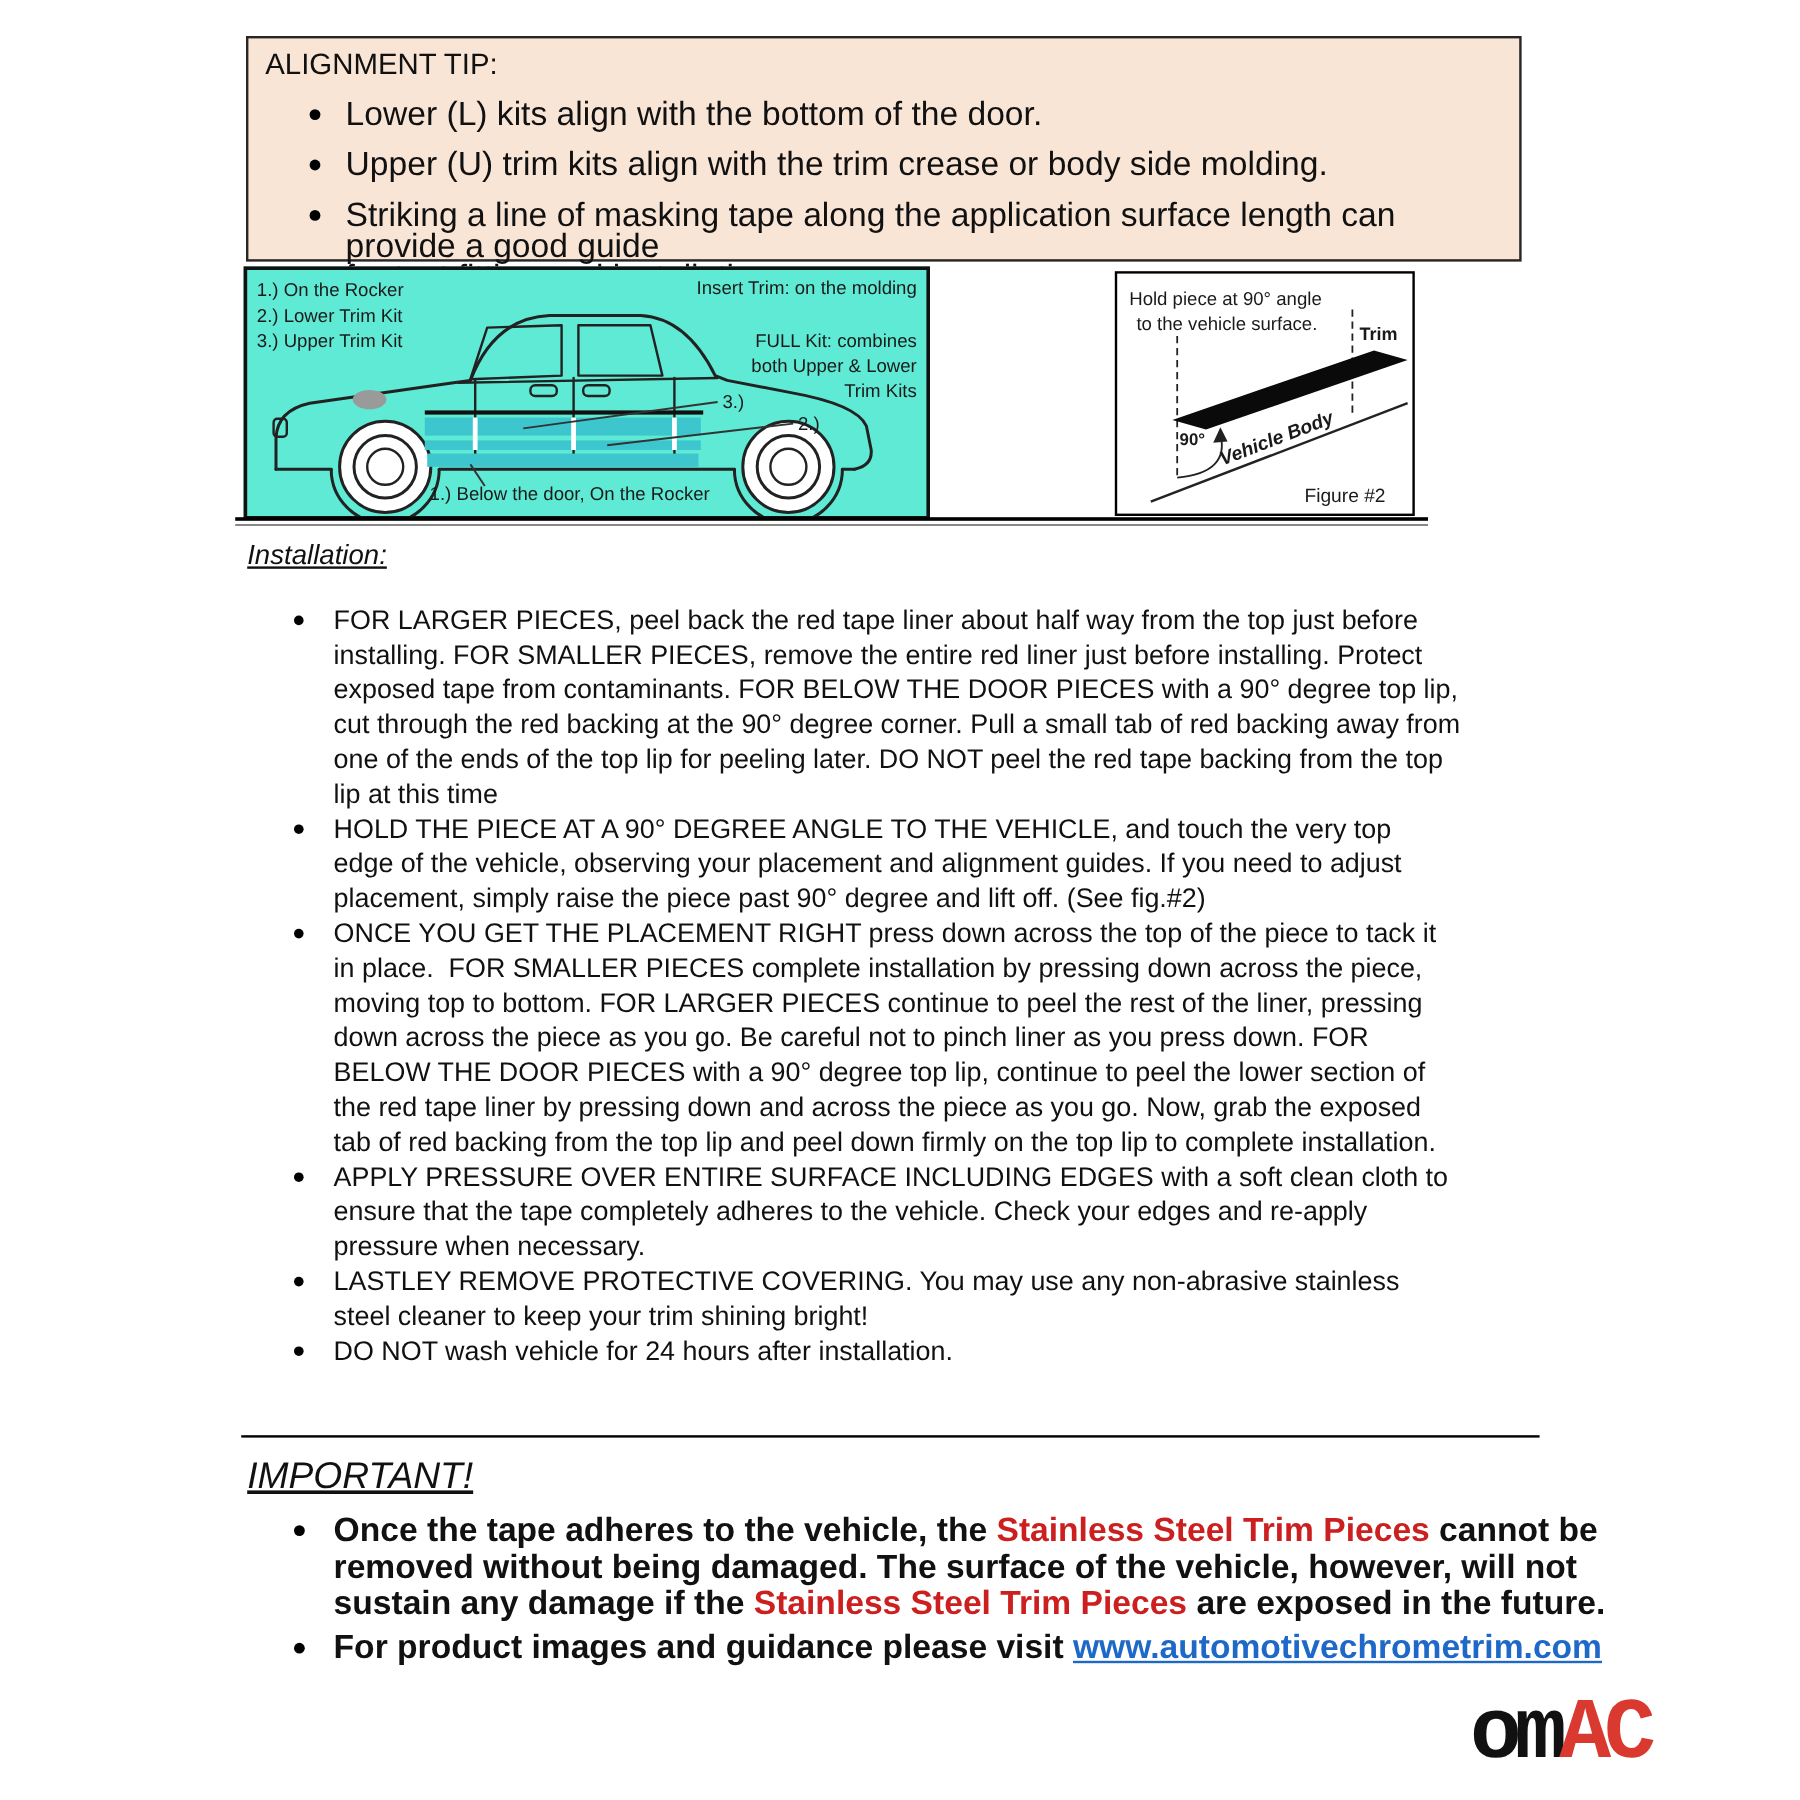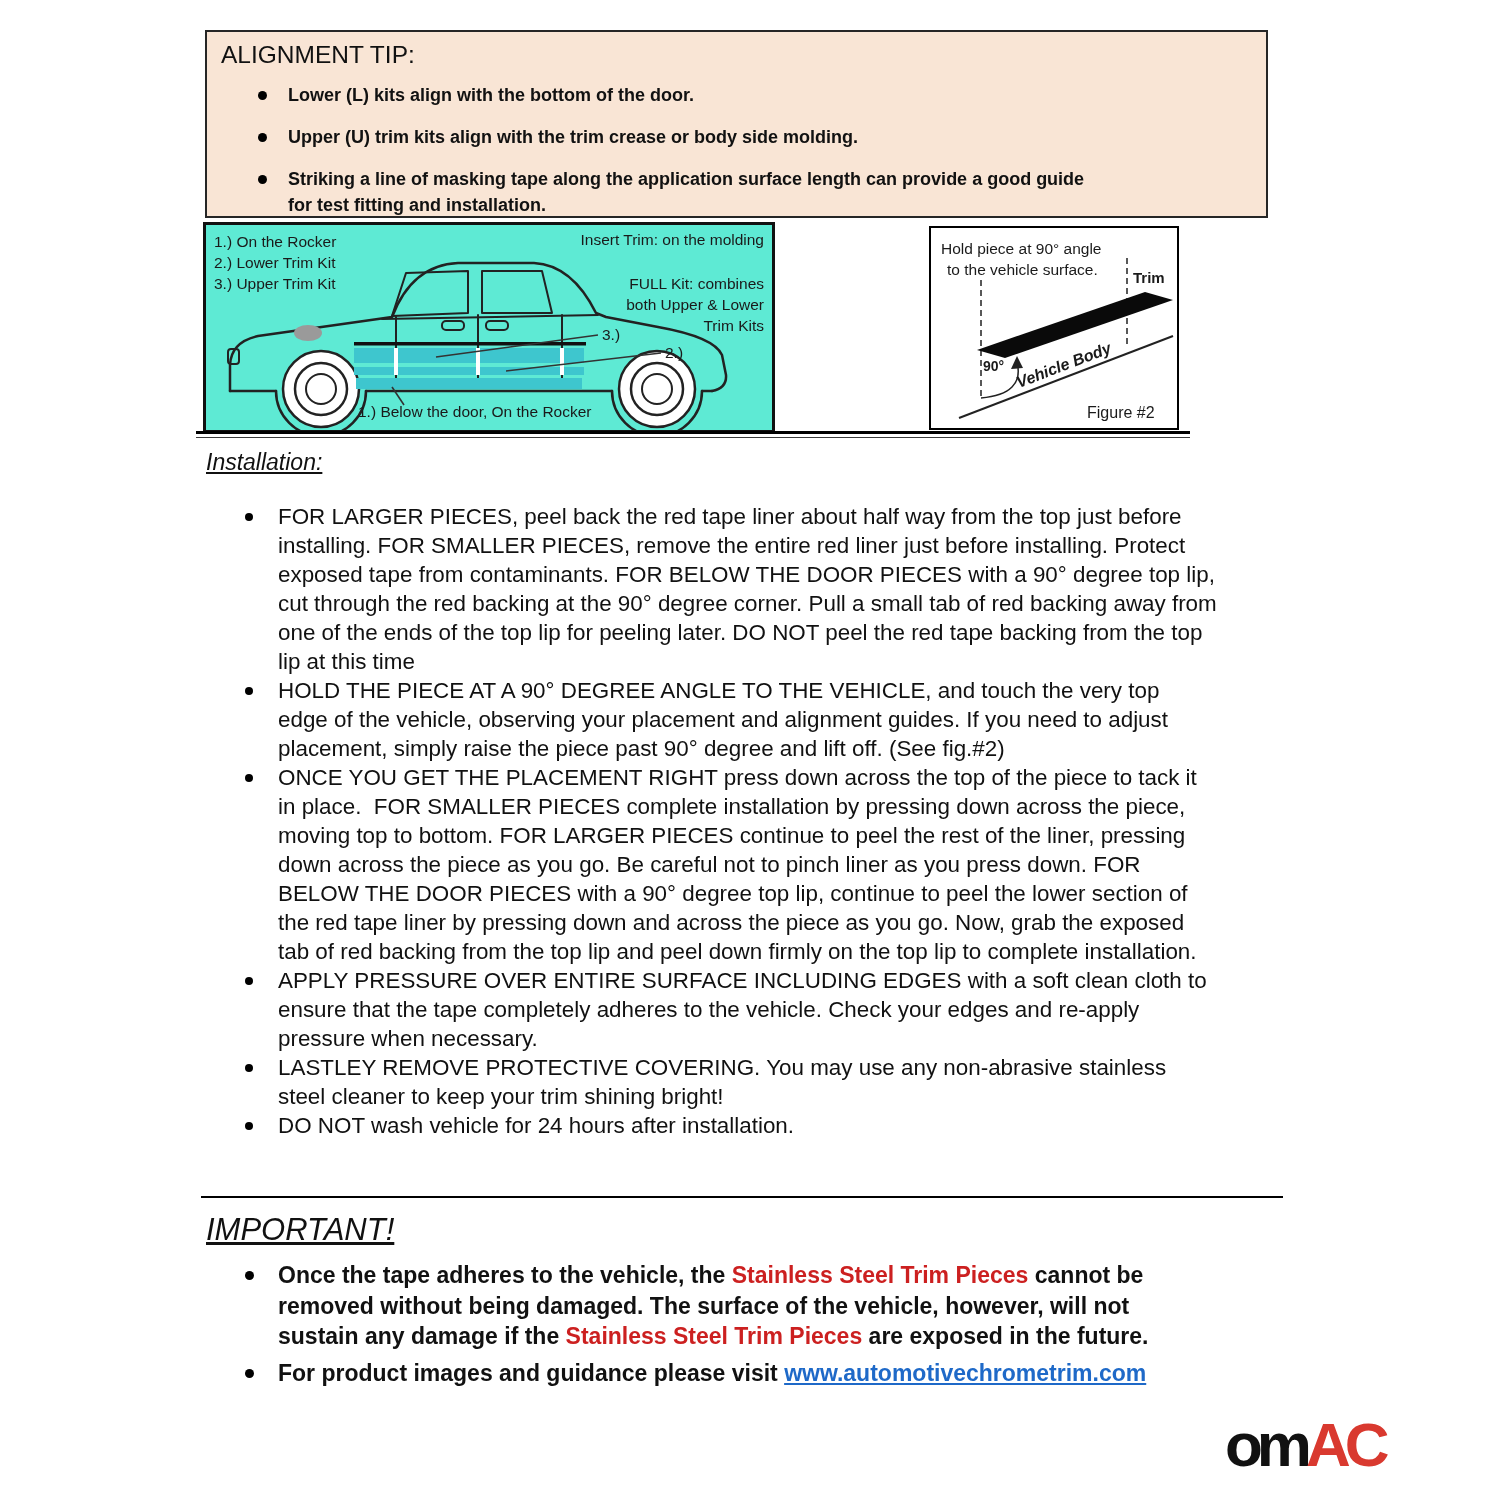--- a/index.html
+++ b/index.html
@@ -6,21 +6,21 @@
   html,body { margin:0; padding:0; background:#ffffff; }
   body { width:1500px; height:1500px; font-family:"Liberation Sans", sans-serif; color:#111; }
   .page { position:relative; width:1500px; height:1500px; overflow:hidden; background:#fff; }
 
   
   .tip-box { position:absolute; left:205px; top:30px; width:1063px; height:188px;
              background:#f9e5d5; border:2px solid #262626; box-sizing:border-box;
              padding:8px 14px 0 14px; }
   .tip-title { font-size:24.5px; line-height:30px; }
   .tip-list { margin:12px 0 0 0; padding:0 0 0 67px; list-style:none; }
-  .tip-list li { position:relative; font-size:18px; line-height:26px; margin-bottom:16px; white-space:pre-wrap;font-weight:bold; }
+  .tip-list li { position:relative; font-size:28px; line-height:26px; margin-bottom:16px; white-space:pre-wrap; }
   .tip-list li::before { content:""; position:absolute; left:-30px; top:9px; width:9px; height:9px;
                          border-radius:50%; background:#000; }
 
   
   .car-box { position:absolute; left:203px; top:222px; width:572px; height:211px;
              border:3px solid #111; box-sizing:border-box; background:#5eead4; }
   .fig-box { position:absolute; left:929px; top:226px; width:250px; height:204px;
              border:2px solid #000000; box-sizing:border-box; background:#fff; }
   .rule-thick { position:absolute; left:196px; top:431px; width:994px; height:3px; background:#000; }
   .rule-thin  { position:absolute; left:196px; top:437px; width:994px; height:1px; background:#3a3a3a; }
@@ -35,30 +35,30 @@
   .install-list li { position:relative; font-size:22.4px; line-height:29px; white-space:pre-wrap; }
   .install-list li::before { content:""; position:absolute; left:-33px; top:11px; width:8px; height:8px;
                              border-radius:50%; background:#000; }
 
   
   .divider { position:absolute; left:201px; top:1196px; width:1082px; height:2px; background:#000; }
   .important-title { position:absolute; left:206px; top:1212px; font-size:31px; font-style:italic;
                      text-decoration:underline; }
   .important-list { position:absolute; left:206px; top:1260px; width:1090px; margin:0;
                     padding:0 0 0 72px; list-style:none; }
-  .important-list li { position:relative; font-size:23px; line-height:30.5px; font-weight:bold;
+  .important-list li { position:relative; font-size:28px; line-height:30.5px; font-weight:bold;
                        white-space:pre-wrap; margin-bottom:6px; }
   .important-list li::before { content:""; position:absolute; left:-33px; top:11px; width:9px; height:9px;
                                border-radius:50%; background:#000; }
   .red-text { color:#cc2020; }
   .link { color:#1e69c8; text-decoration:underline; cursor:pointer; }
 
   
-  .logo { position:absolute; left:1225px; top:1400px; font-family:Liberation Sans, sans-serif;
-          font-size:62px; font-weight:bold; letter-spacing:-6px; line-height:90px; color:#111; }
+  .logo { position:absolute; left:1225px; top:1400px; font-family:Liberation Mono, monospace;
+          font-size:72px; font-weight:bold; letter-spacing:-6px; line-height:90px; color:#111; }
   .logo .p2 { color:#d9392f; }
 </style>
 </head>
 <body>
 
 <div class="page">
 
   <div class="tip-box">
     <div class="tip-title">ALIGNMENT TIP:</div>
     <ul class="tip-list">

